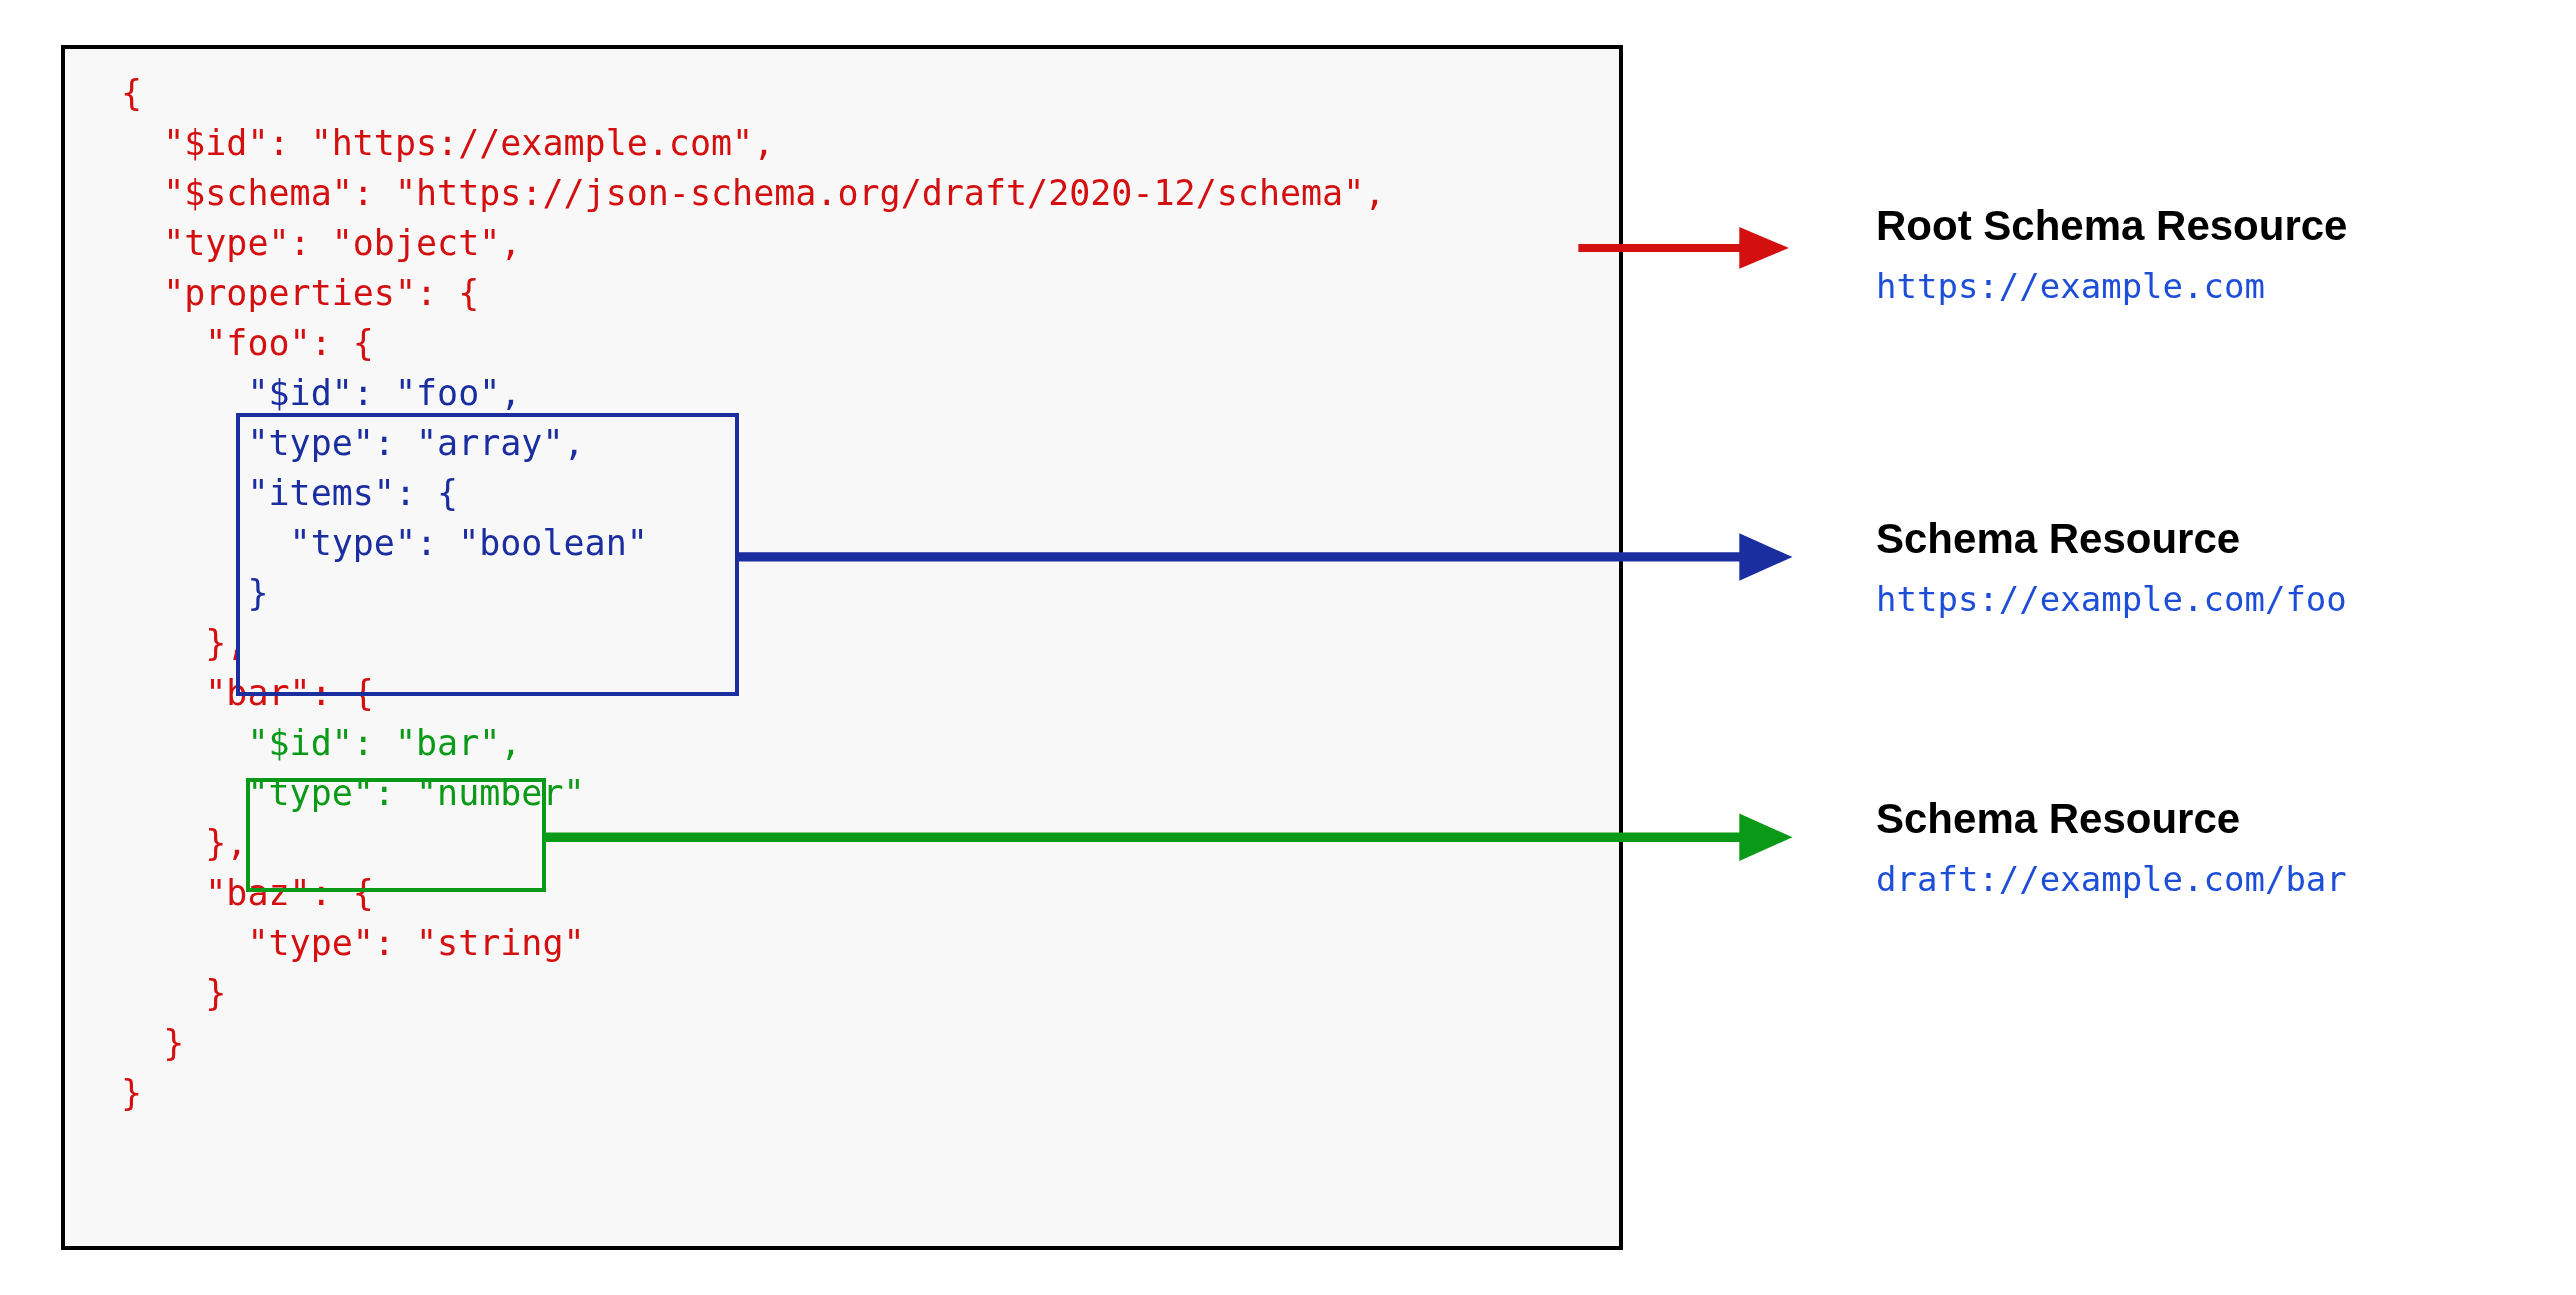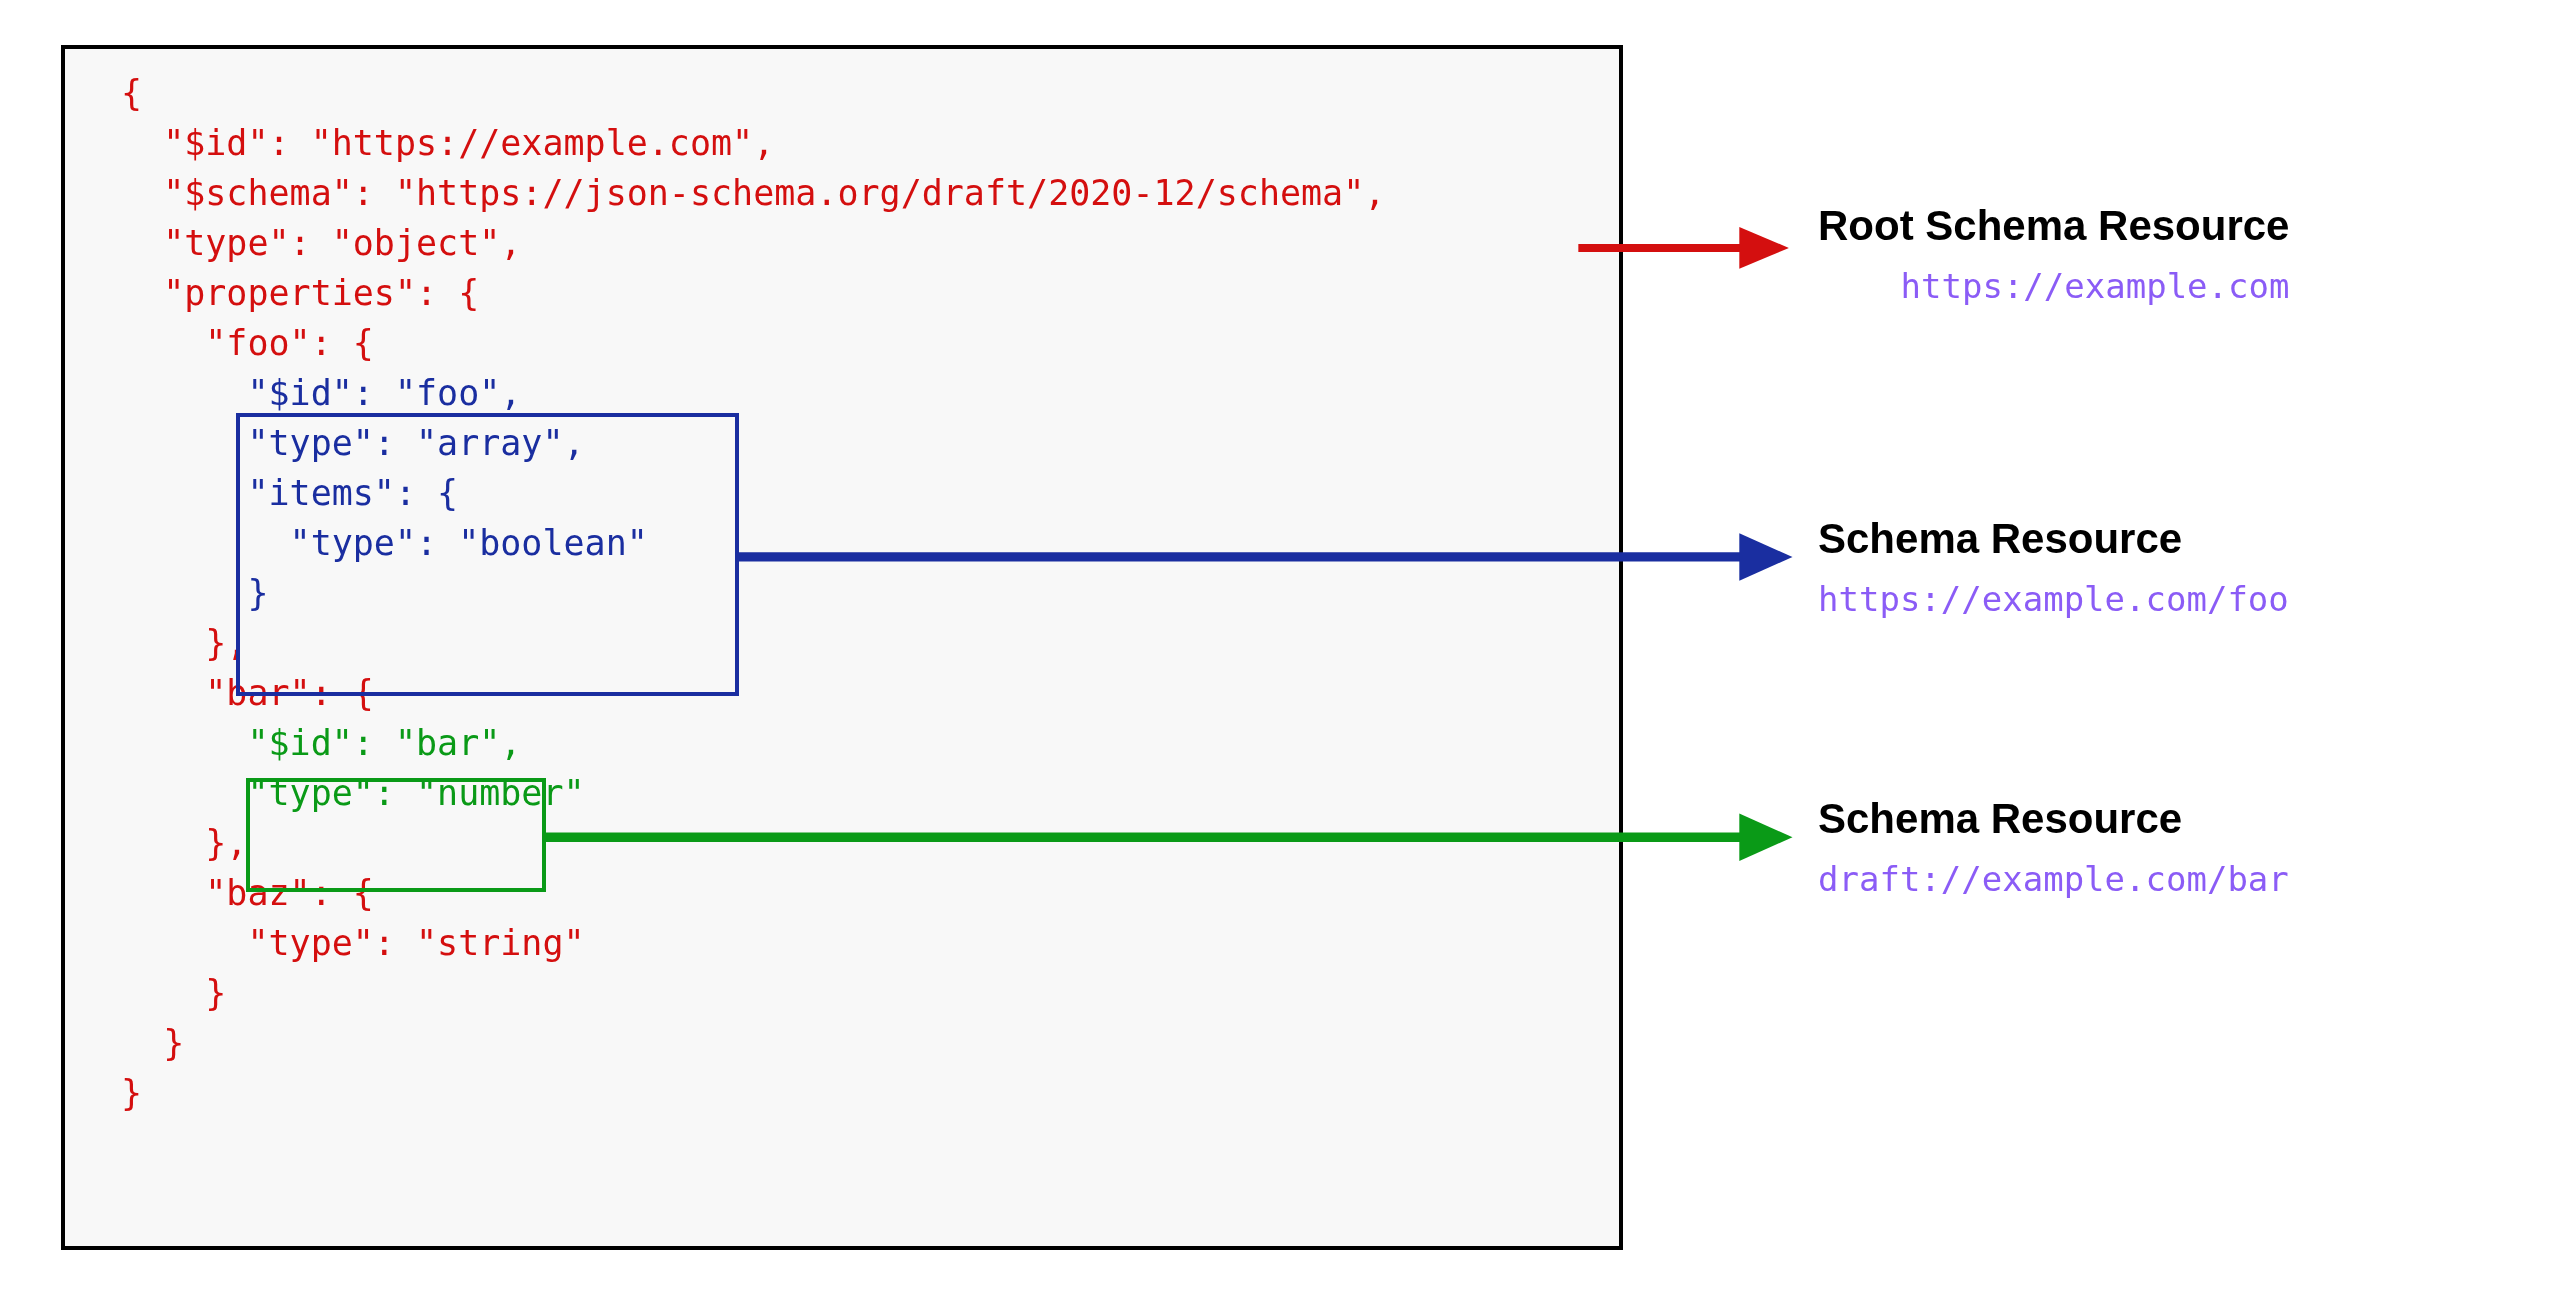--- a/index.html
+++ b/index.html
@@ -76,40 +76,39 @@
     left: 0;
     top: 0;
     width: 2576px;
     height: 1295px;
     pointer-events: none;
   }
 
   
   .annotation {
     position: absolute;
-    left: 1818px;
+    left: 1876px;
   }
   .annotation .ann-title {
     margin: 0;
     font-family: "Liberation Sans", sans-serif;
     font-weight: bold;
     font-size: 42px;
     line-height: 45px;
     color: #000000;
     white-space: nowrap;
   }
   .annotation .ann-url {
     margin: 0;
     padding-top: 18.7px;
     font-family: "DejaVu Sans Mono", monospace;
     font-size: 34px;
     line-height: 39px;
-    color: #8b5cf6;
+    color: #1d4ed8;
     white-space: nowrap;
-    text-align: right;
   }
   #ann-root  { top: 203px; }
   #ann-foo   { top: 516px; }
   #ann-bar   { top: 796px; }
 </style>
 </head>
 <body>
 
 <div id="page">
 

